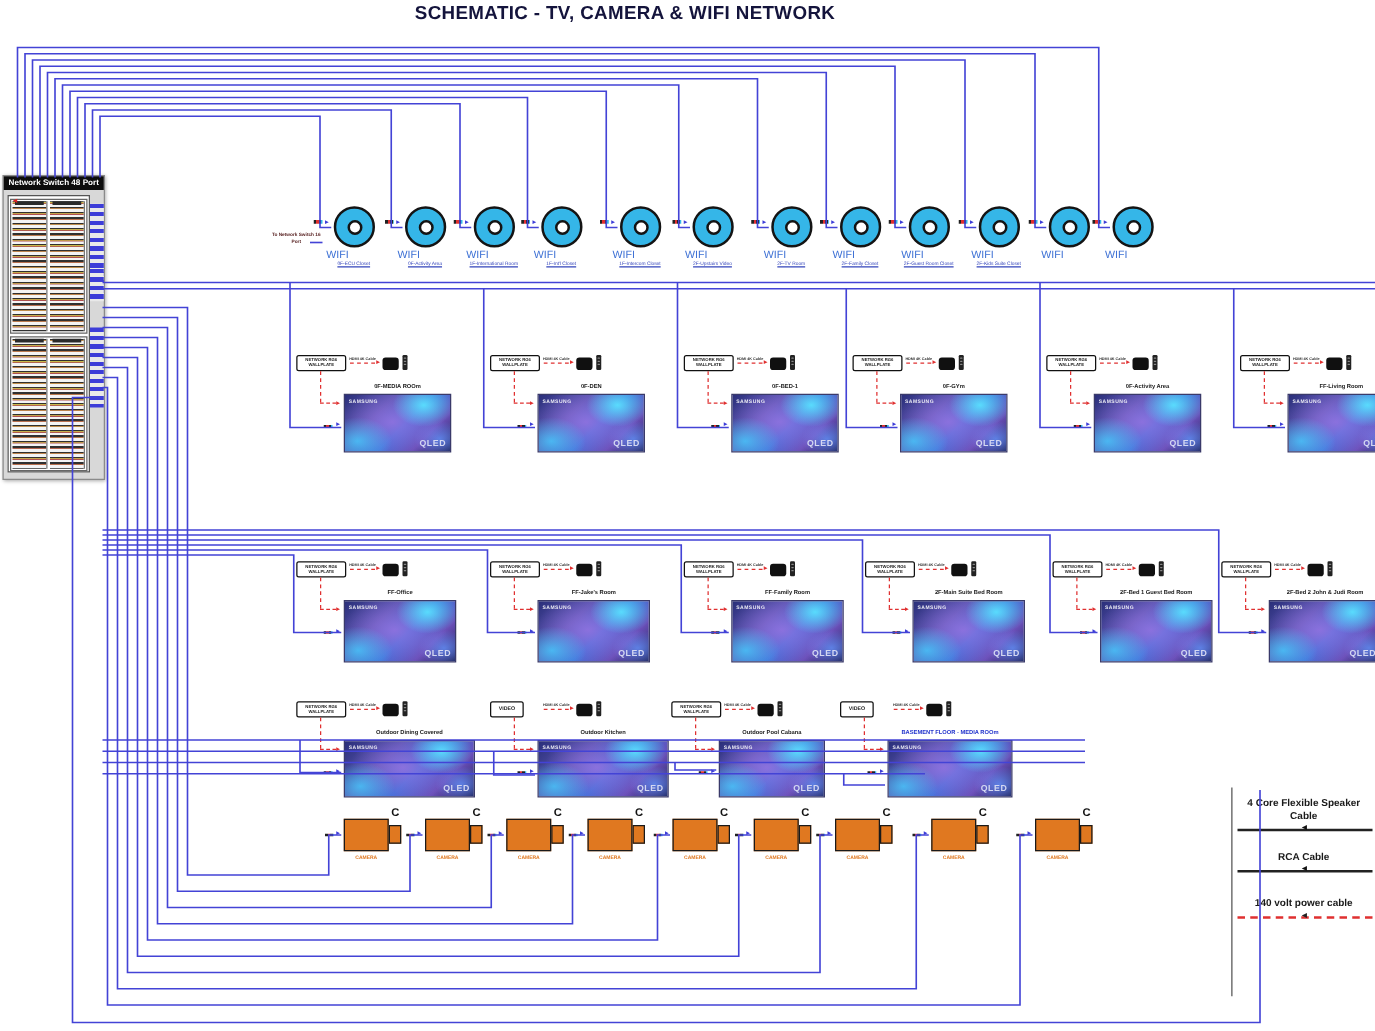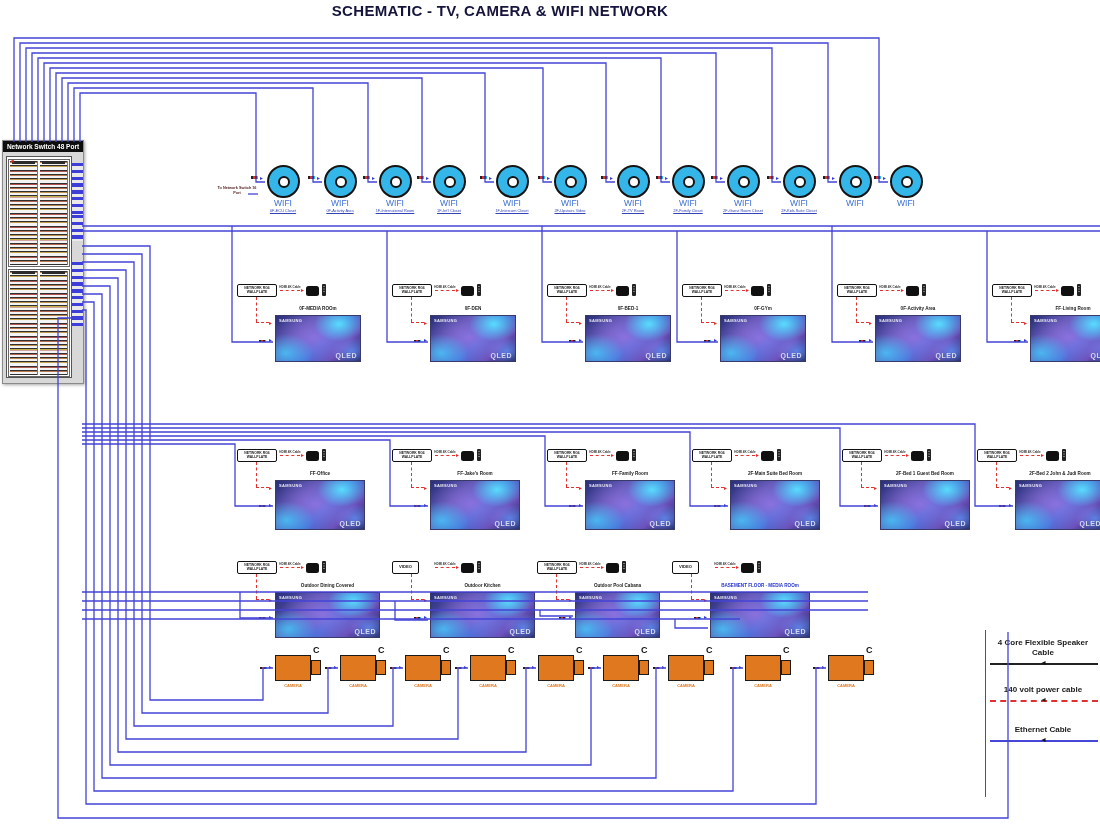--- a/index.html
+++ b/index.html
@@ -27,21 +27,21 @@
   #switch-red{position:absolute;left:9px;top:158px;font-size:6px;color:#d22;z-index:4;}
   #switch-note{position:absolute;left:215px;top:186px;width:44px;text-align:center;
                font-size:3.8px;font-weight:bold;color:#5a2424;line-height:1.2;z-index:4;}
   
   .layer{position:absolute;left:0;top:0;width:0;height:0;z-index:3;}
   .wifi-unit{position:absolute;top:165px;width:0;height:0;}
   .donut{position:absolute;left:-16px;top:0;width:29px;height:29px;border-radius:50%;
          background:#35b6e8;border:2px solid #141414;}
   .donut::after{content:"";position:absolute;left:50%;top:50%;width:8px;height:8px;margin:-6px 0 0 -6px;
                 background:#fff;border:2px solid #141414;border-radius:50%;}
-  .wifi-word{position:absolute;top:33px;left:-22px;width:44px;text-align:center;
+  .wifi-word{position:absolute;top:33px;left:-22px;width:44px;
              font-size:8.5px;font-weight:500;color:#3b6fd4;}
   .wifi-sub{position:absolute;top:44px;left:-32px;width:64px;text-align:center;
             font-size:3.9px;color:#3344bb;text-decoration:underline;line-height:1.2;}
   .wifi-sub:empty{display:none;}
   .wifi-arrow{position:absolute;left:-24px;top:10px;font-size:5px;color:#3d3dd8;}
   
   .conn{position:absolute;width:7px;height:2.6px;
         background:linear-gradient(90deg,#222 0 2px,#e03030 2px 4px,#222 4px 6px,#35b6e8 6px 7px);}
   
   .tv-unit{position:absolute;width:0;height:0;}
@@ -633,34 +633,34 @@
 
   <div id="legend">
 
       <div class="legend-item" data-style="speaker">
         <div class="legend-label">4 Core Flexible Speaker Cable</div>
         <div class="legend-line">
           <span class="legend-marker">◄</span>
         </div>
       </div>
 
+      <div class="legend-item" data-style="rca">
+        <div class="legend-label">RCA Cable</div>
+        <div class="legend-line">
+          <span class="legend-marker">◄</span>
+        </div>
+      </div>
 
       <div class="legend-item" data-style="power">
         <div class="legend-label">140 volt power cable</div>
         <div class="legend-line">
           <span class="legend-marker">◄</span>
         </div>
       </div>
 
-      <div class="legend-item" data-style="ethernet">
-        <div class="legend-label">Ethernet Cable</div>
-        <div class="legend-line">
-          <span class="legend-marker">◄</span>
-        </div>
-      </div>
     </div>
 
   <svg id="wires" width="1100" height="825" viewBox="0 0 1100 825">
     <g fill="none" stroke="#4343d6" stroke-width="1.3">
 
       <path d="M14 142 V38 H879 V182 H888"></path>
       <path d="M20 142 V43 H828 V182 H837"></path>
       <path d="M26 142 V48 H772 V182 H781"></path>
       <path d="M32 142 V53 H716 V182 H725"></path>
       <path d="M38 142 V58 H661 V182 H670"></path>

